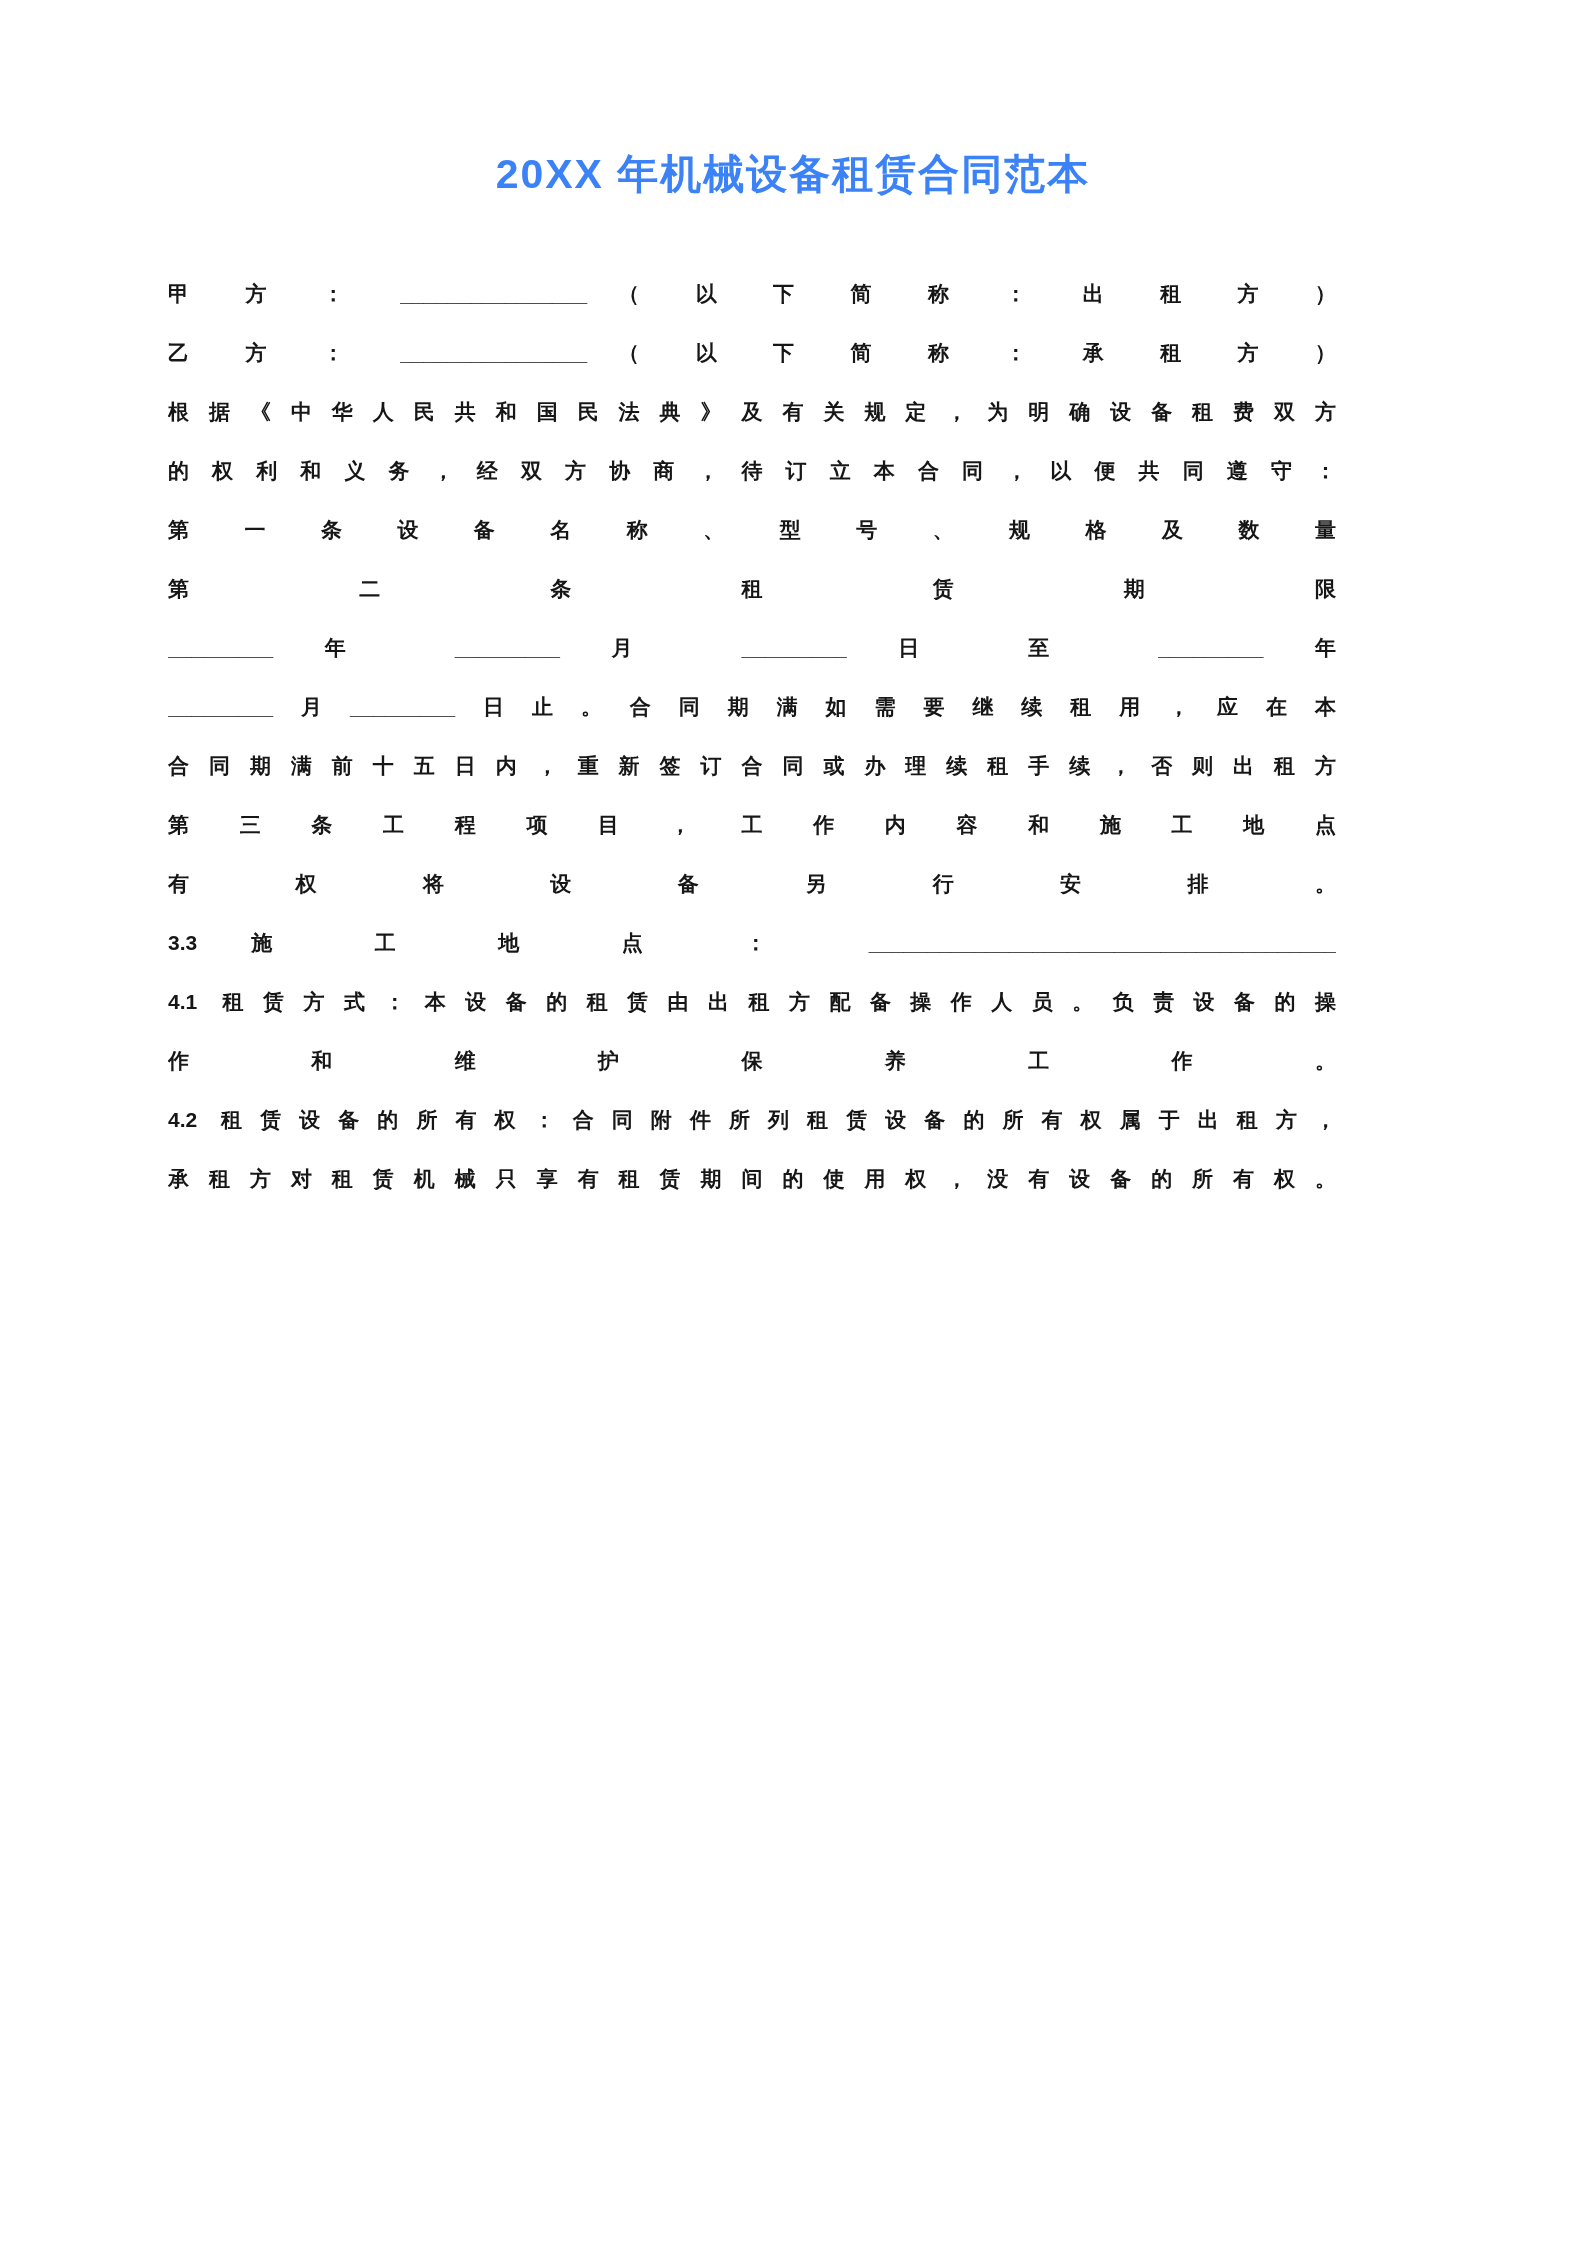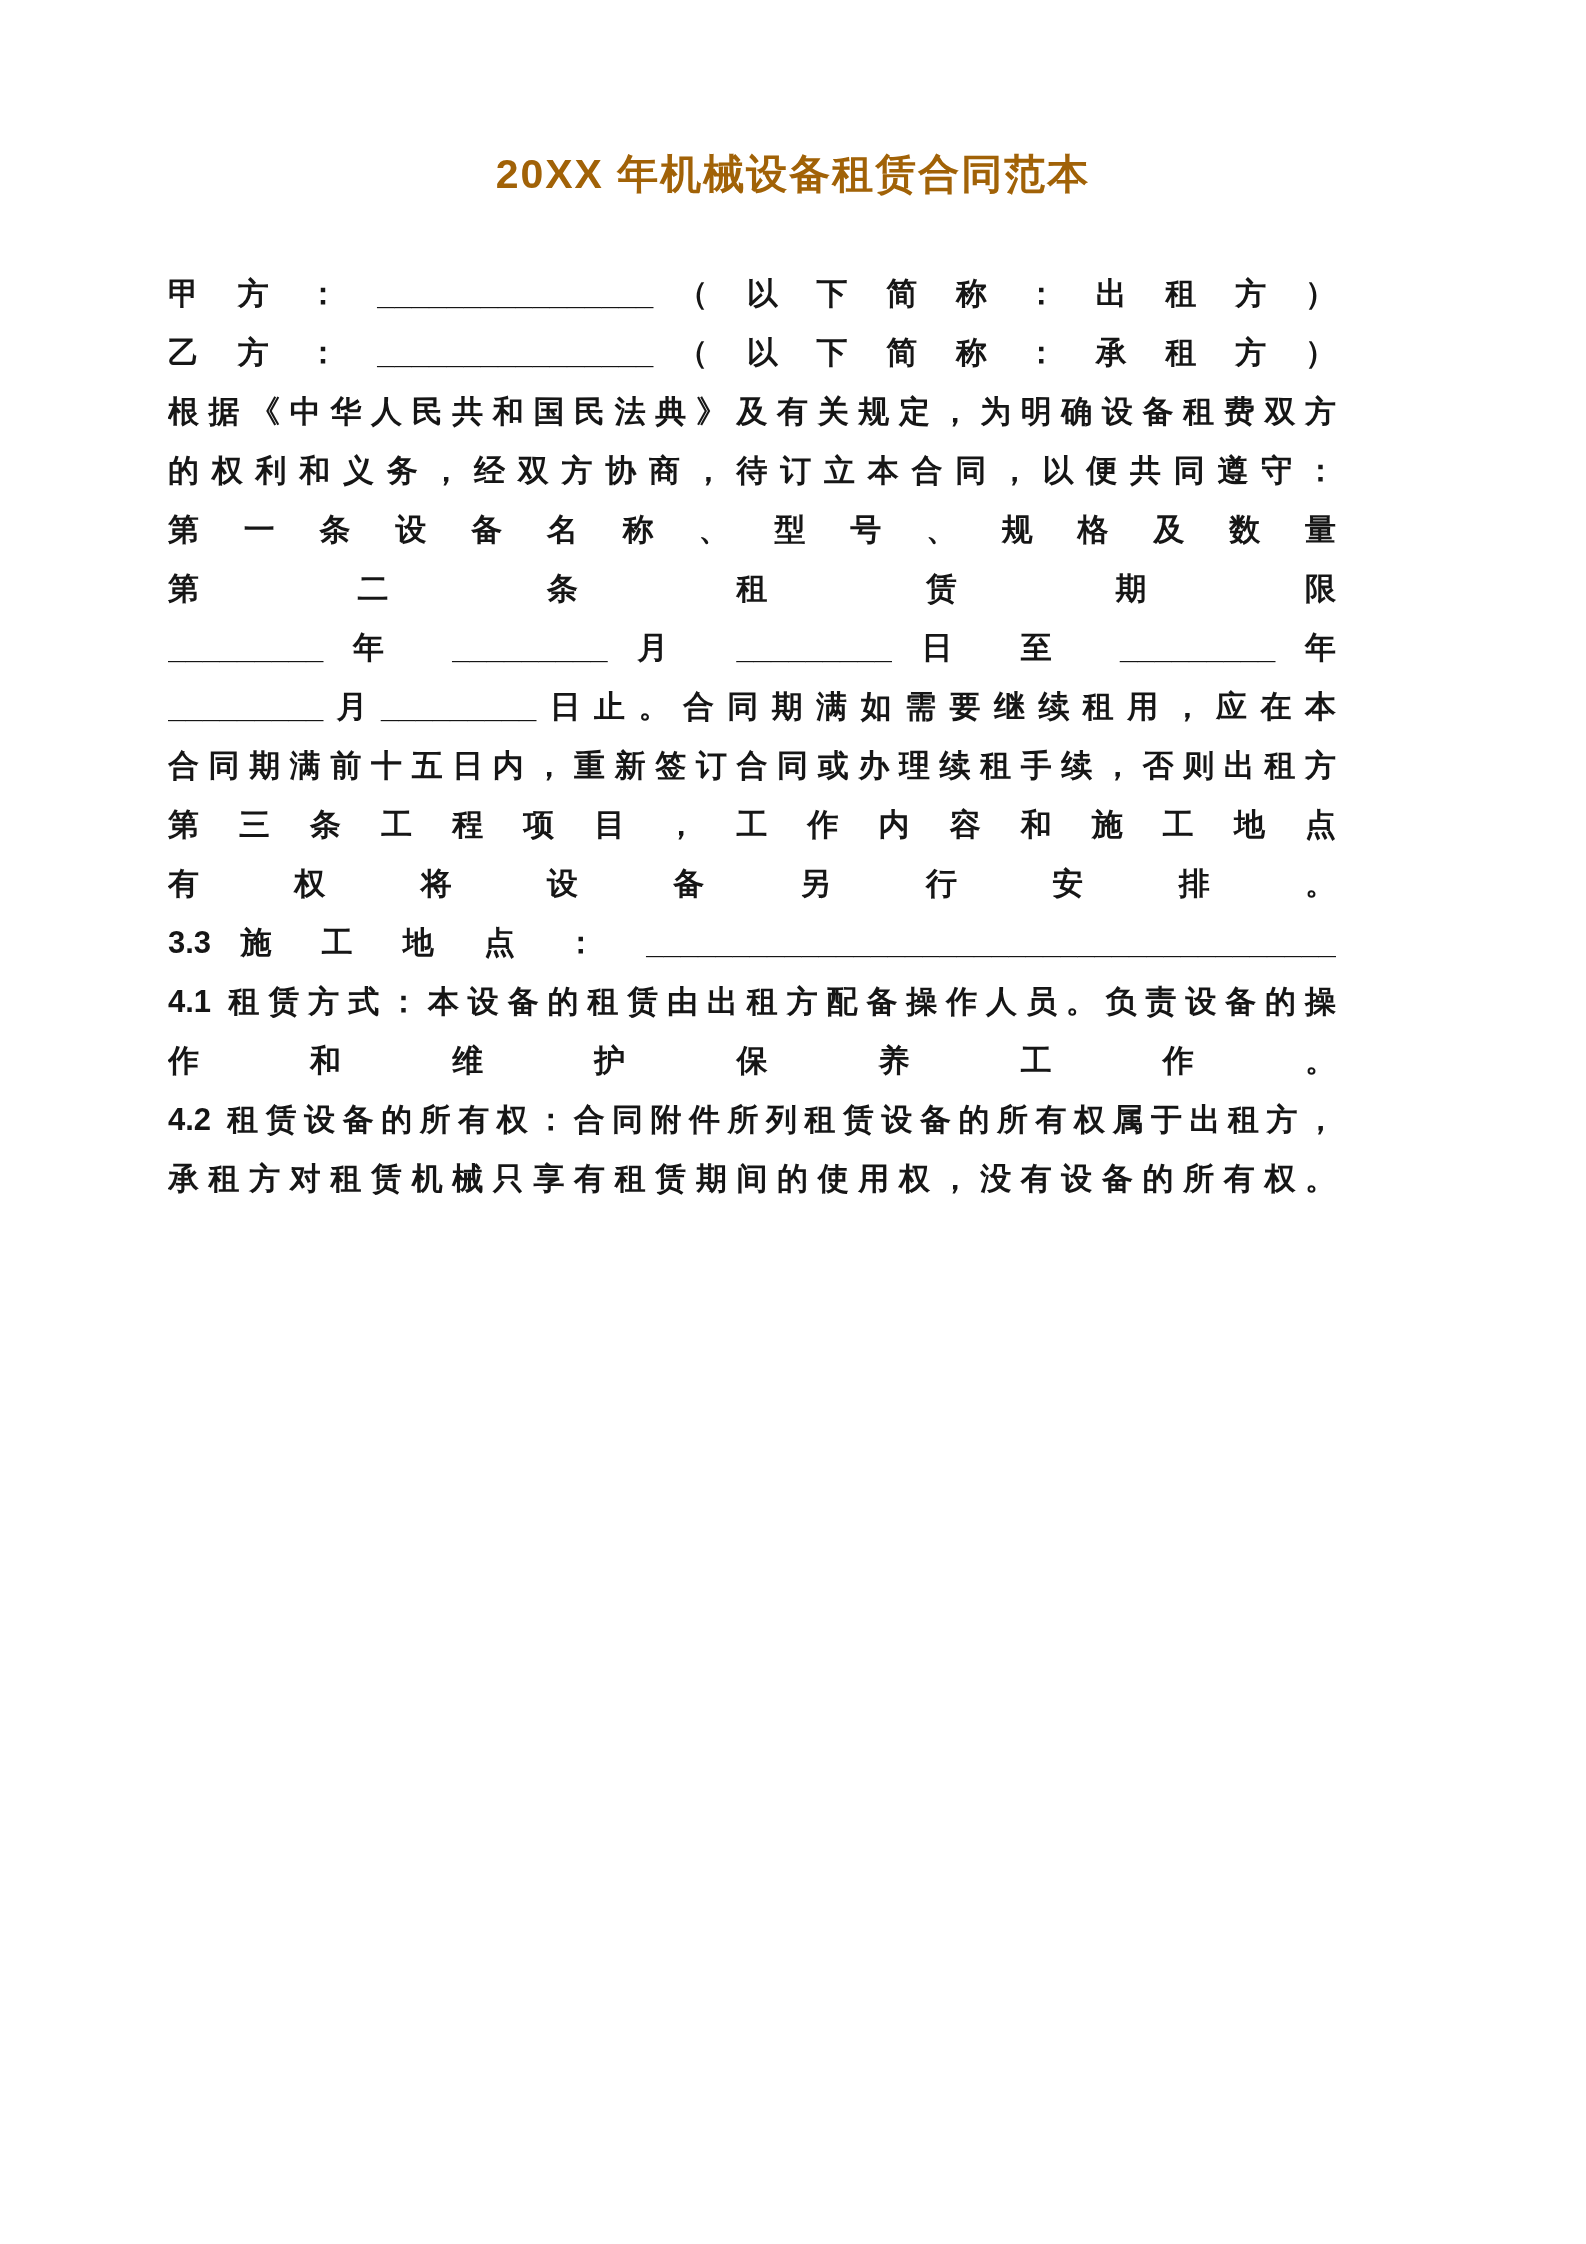--- a/index.html
+++ b/index.html
@@ -22,30 +22,30 @@
     position: absolute;
     top: 150px;
     left: 0;
     width: 100%;
     margin: 0;
     text-align: center;
     font-size: 41px;
     line-height: 48px;
     font-weight: 700;
     letter-spacing: 2px;
-    color: #a16207;
+    color: #3b82f6;
   }
   .content {
     position: absolute;
     top: 264px;
     left: 168px;
     width: 1168px;
   }
   .line {
-    font-size: 31px;
+    font-size: 21px;
     height: 59px;
     line-height: 59px;
     text-align: justify;
     text-align-last: justify;
     -moz-text-align-last: justify;
     text-justify: inter-character;
     overflow: hidden;
     white-space: normal;
     color: #161616;
   }

